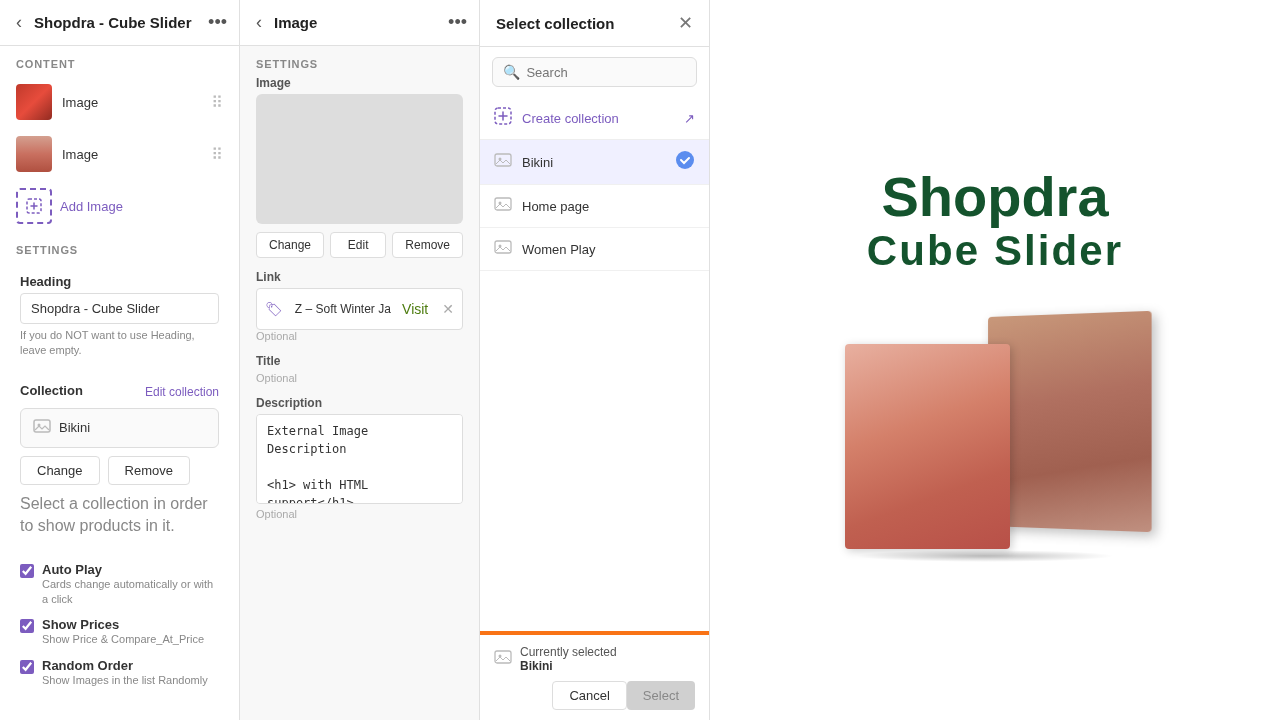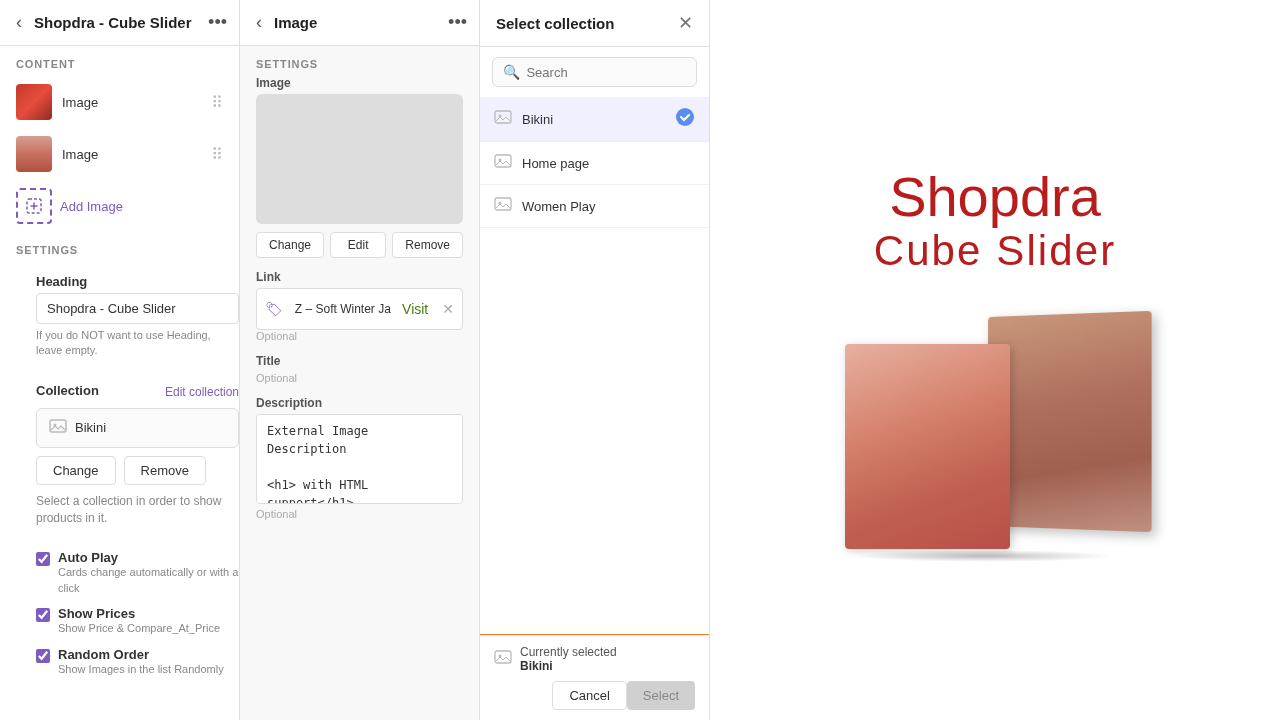--- a/index.html
+++ b/index.html
@@ -21,36 +21,36 @@
 
     .image-item { display: flex; align-items: center; padding: 8px 16px; gap: 10px; cursor: pointer; }
     .image-thumb { width: 36px; height: 36px; border-radius: 4px; object-fit: cover; background: #ddd; overflow: hidden; flex-shrink: 0; }
     .image-label { font-size: 13px; color: #333; flex: 1; }
     .drag-handle { color: #bbb; font-size: 16px; cursor: grab; }
 
     .add-image-row { display: flex; align-items: center; gap: 8px; padding: 8px 16px; cursor: pointer; }
     .add-image-icon { width: 36px; height: 36px; border: 2px dashed #7c5cbf; border-radius: 4px; display: flex; align-items: center; justify-content: center; color: #7c5cbf; font-size: 18px; }
     .add-image-label { color: #7c5cbf; font-size: 13px; font-weight: 500; }
 
-    .settings-section { padding: 12px 0; margin-left: 36px; }
+    .settings-section { padding: 12px 20px; }
     .field-label { font-size: 13px; font-weight: 600; color: #333; margin-bottom: 4px; }
     .field-input { width: 100%; border: 1px solid #ddd; border-radius: 4px; padding: 7px 10px; font-size: 13px; color: #333; outline: none; }
     .field-hint { font-size: 11px; color: #888; margin-top: 4px; line-height: 1.4; }
 
     .collection-row { display: flex; align-items: center; justify-content: space-between; margin-bottom: 6px; }
     .collection-edit-link { font-size: 12px; color: #7c5cbf; cursor: pointer; text-decoration: none; }
 
     .collection-box { display: flex; align-items: center; gap: 8px; border: 1px solid #ddd; border-radius: 6px; padding: 8px 12px; background: #fafafa; }
     .collection-icon { color: #aaa; font-size: 16px; }
     .collection-name { font-size: 13px; font-weight: 500; color: #333; flex: 1; }
 
     .btn-row { display: flex; gap: 8px; margin-top: 8px; }
     .btn-secondary { border: 1px solid #ddd; background: #fff; border-radius: 4px; padding: 6px 16px; font-size: 13px; cursor: pointer; color: #333; }
 
-    .collection-hint { font-size: 12px; color: #888; margin-top: 8px; line-height: 1.4; }
+    .collection-hint { font-size: 16px; color: #888; margin-top: 8px; line-height: 1.4; }
 
     .checkbox-row { display: flex; align-items: flex-start; gap: 8px; margin-bottom: 10px; }
     .checkbox-row input[type=checkbox] { accent-color: #7c5cbf; margin-top: 2px; width: 14px; height: 14px; flex-shrink: 0; }
     .checkbox-label { font-size: 13px; font-weight: 600; color: #333; }
     .checkbox-hint { font-size: 11px; color: #888; line-height: 1.4; }
 
     
     .panel-mid {
       width: 240px; min-width: 240px; background: #f8f8f8; border-right: 1px solid #e0e0e0;
       display: flex; flex-direction: column; height: 720px; overflow-y: auto;
@@ -97,33 +97,33 @@
     .search-input { border: none; background: none; outline: none; font-size: 13px; color: #0f172a; width: 100%; }
 
     .collection-list { flex: 1; overflow-y: auto; }
     .collection-item { display: flex; align-items: center; padding: 10px 14px; gap: 10px; cursor: pointer; border-bottom: 1px solid #f0f0f0; }
     .coll-icon { color: #bbb; font-size: 16px; }
     .coll-name { flex: 1; font-size: 13px; color: #333; }
     .coll-selected-icon { color: #5b8def; font-size: 16px; }
     .create-link { color: #7c5cbf; font-size: 13px; font-weight: 500; }
     .external-icon { color: #7c5cbf; font-size: 13px; margin-left: auto; }
 
-    .select-footer { border-top: 1px solid #f97316; padding: 10px 14px; }
+    .select-footer { border-top: 4px solid #f97316; padding: 10px 14px; }
     .selected-row { display: flex; align-items: center; gap: 8px; margin-bottom: 8px; }
     .selected-label { font-size: 12px; color: #555; }
     .selected-name { font-size: 12px; font-weight: 600; color: #333; }
     .footer-btns { display: flex; gap: 0; justify-content: flex-end; }
     .btn-cancel { border: 1px solid #ddd; background: #fff; border-radius: 4px; padding: 6px 16px; font-size: 13px; cursor: pointer; color: #333; }
     .btn-select { border: none; background: #d0d0d0; border-radius: 4px; padding: 6px 16px; font-size: 13px; cursor: pointer; color: #888; }
 
     
     .main-preview {
       flex: 1; background: #fff; display: flex; flex-direction: column; align-items: center; justify-content: center; position: relative;
     }
-    .preview-title { font-size: 56px; font-weight: 400; color: #b91c1c; line-height: 1.1; text-align: center; margin-bottom: 30px; }
+    .preview-title { font-size: 56px; font-weight: 700; color: #14532d; line-height: 1.1; text-align: center; margin-bottom: 30px; }
 
     .cube-container { position: relative; width: 300px; height: 240px; margin-top: 10px; }
 
     
     .img-placeholder-red { background: linear-gradient(135deg, #c0392b 0%, #e74c3c 50%, #922b21 100%); }
     .img-placeholder-model1 { background: linear-gradient(180deg, #d4a090 0%, #c97060 50%, #b05040 100%); }
   </style>
 </head>
 <body>
 
@@ -264,20 +264,30 @@
     <button class="close-btn">✕</button>
   </div>
 
   <div class="search-box">
     <span class="search-icon">🔍</span>
     <input class="search-input" type="text" placeholder="Search" style="">
   </div>
 
   <div class="collection-list">
 
+    <div class="collection-item" style="border-bottom: 1px solid #eee;">
+      <span style="color:#7c5cbf; font-size:16px;">
+        <svg width="18" height="18" viewBox="0 0 18 18" fill="none">
+            <rect x="1" y="1" width="16" height="16" rx="3" stroke="#7c5cbf" stroke-width="1.5" stroke-dasharray="3 2" fill="none"></rect>
+            <path d="M9 5v8M5 9h8" stroke="#7c5cbf" stroke-width="1.5" stroke-linecap="round"></path>
+          </svg>
+      </span>
+      <span class="create-link">Create collection</span>
+      <span class="external-icon">↗</span>
+    </div>
 
     <div class="collection-item" style="background:#f0f0ff;">
       <span class="coll-icon">
         <svg width="18" height="18" viewBox="0 0 18 18" fill="none">
             <rect x="1" y="3" width="16" height="12" rx="2" stroke="#bbb" stroke-width="1.3" fill="none"></rect>
             <circle cx="6" cy="8" r="1.5" fill="#bbb"></circle>
             <path d="M2 13l4-4 3 3 3-3 4 4" stroke="#bbb" stroke-width="1" fill="none"></path>
           </svg>
       </span>
       <span class="coll-name">Bikini</span>

